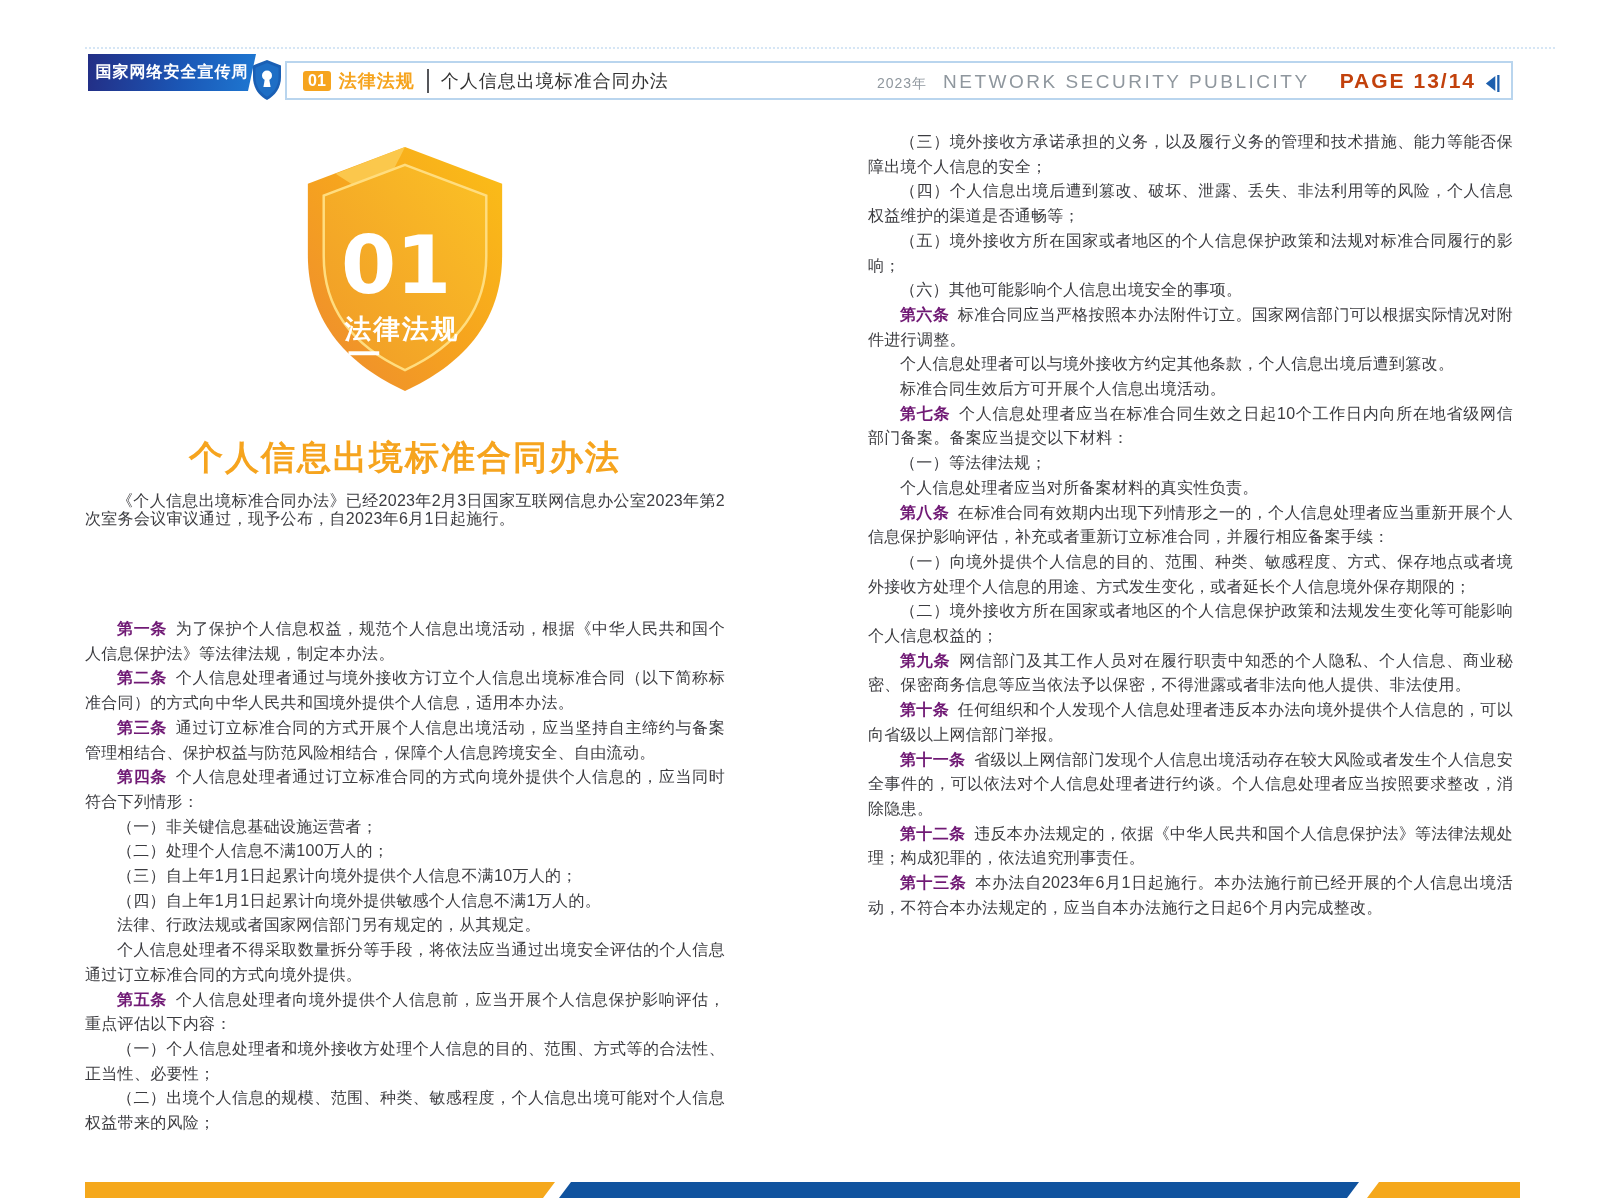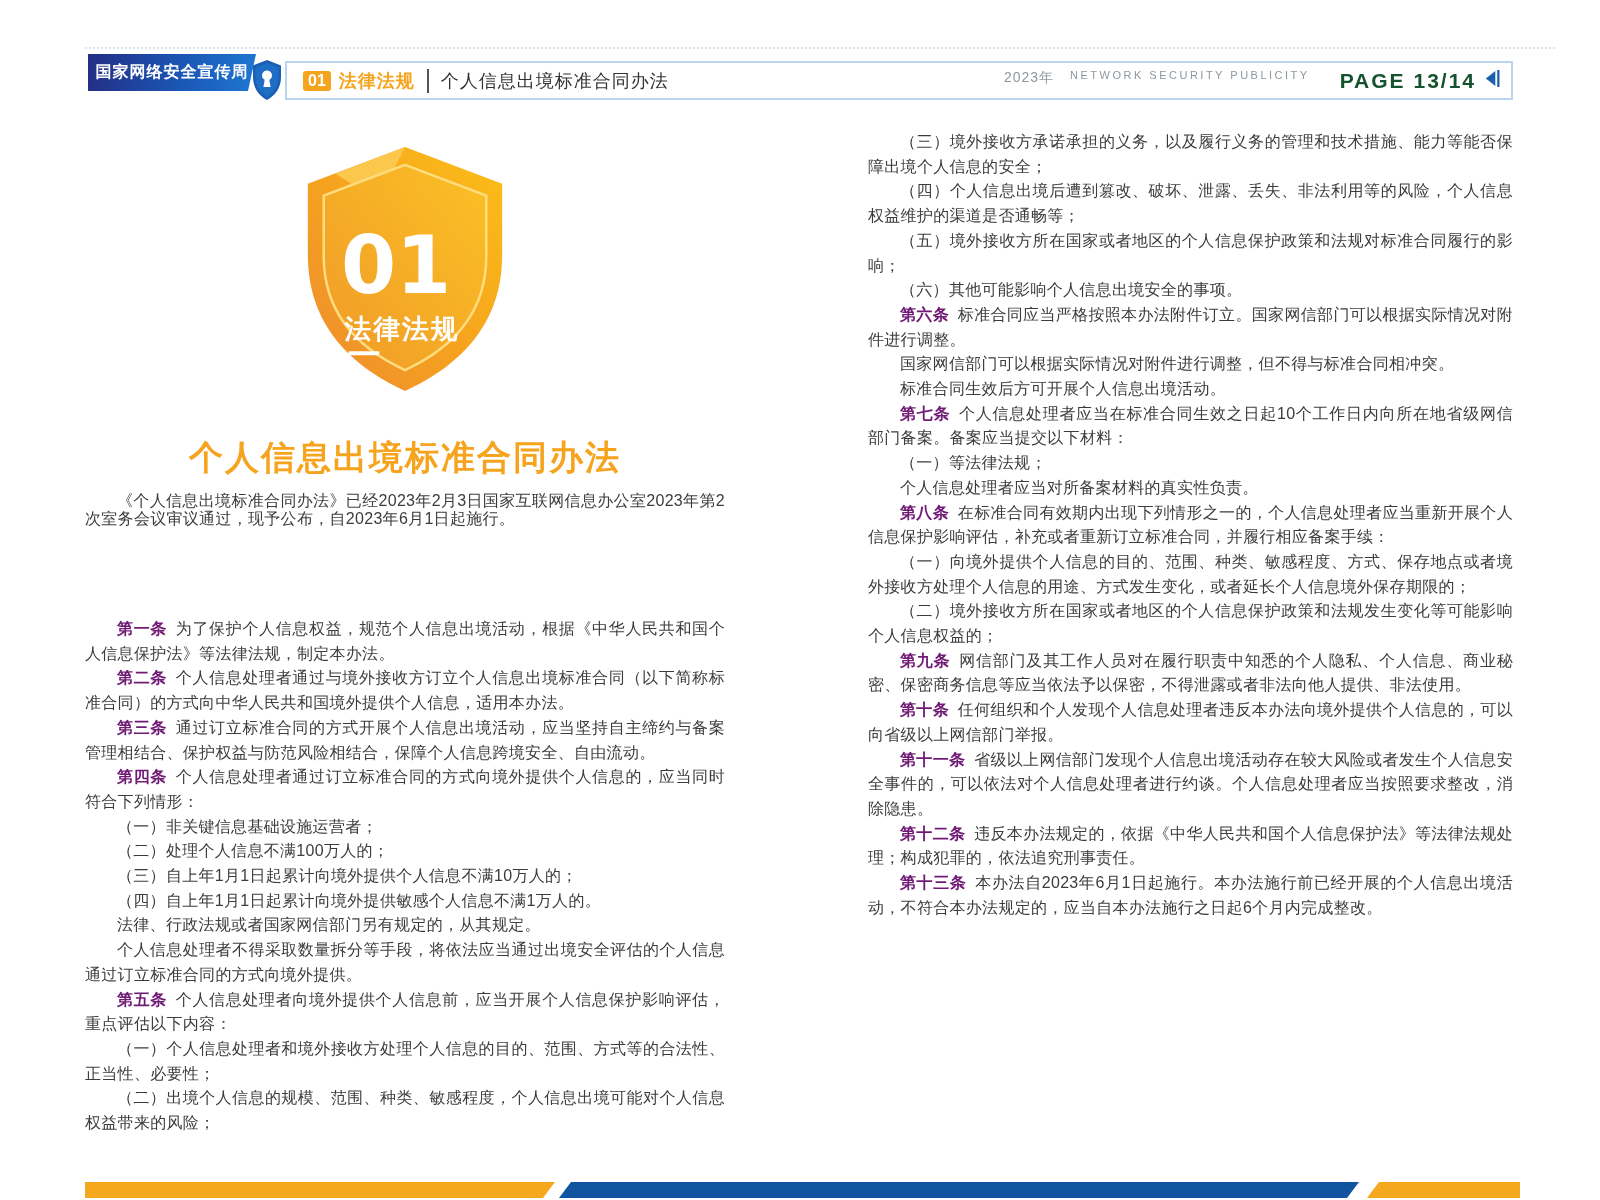--- a/index.html
+++ b/index.html
@@ -29,24 +29,24 @@
     padding:0 10px 0 16px;
   }
   .hdr-left{display:flex;align-items:center;}
   .chip{
     background:#f6a41e;color:#fff;font-weight:bold;font-size:16px;
     padding:2px 5px;border-radius:3px;line-height:1;
   }
   .hdr-section{color:#f6a41e;font-weight:bold;font-size:18px;margin-left:8px;letter-spacing:1px;}
   .hdr-divider{width:2px;height:24px;background:#55565a;margin:0 12px;}
   .hdr-title{color:#333;font-size:18px;font-weight:500;letter-spacing:1px;}
-  .hdr-right{display:flex;align-items:flex-start;}
+  .hdr-right{display:flex;align-items:flex-end;}
   .hdr-year{color:#8f979e;font-size:14px;letter-spacing:1px;}
-  .hdr-en{color:#8f979e;font-size:11px;letter-spacing:2.5px;margin-left:16px;}
-  .hdr-page{color:#14532d;font-size:21px;font-weight:bold;letter-spacing:2px;margin-left:30px;}
+  .hdr-en{color:#8f979e;font-size:19px;letter-spacing:2.5px;margin-left:16px;}
+  .hdr-page{color:#c2410c;font-size:21px;font-weight:bold;letter-spacing:2px;margin-left:30px;}
   .hdr-nav{margin-left:8px;display:flex;align-items:center;cursor:pointer;}
   .hero-wrap{position:absolute;left:85px;top:144px;width:640px;text-align:center;}
   .doc-title{
     position:absolute;left:85px;top:435px;width:640px;text-align:center;
     color:#f6a41e;font-size:34px;font-weight:bold;letter-spacing:2px;
   }
   .intro{
     position:absolute;left:85px;top:492px;width:640px;
     font-size:16px;line-height:18px;text-align:justify;text-indent:2em;
     letter-spacing:.3px;
@@ -144,21 +144,21 @@
     <p class="para"><b>第五条</b>个人信息处理者向境外提供个人信息前，应当开展个人信息保护影响评估，重点评估以下内容：</p>
     <p class="para">（一）个人信息处理者和境外接收方处理个人信息的目的、范围、方式等的合法性、正当性、必要性；</p>
     <p class="para">（二）出境个人信息的规模、范围、种类、敏感程度，个人信息出境可能对个人信息权益带来的风险；</p>
   </div>
 <div class="paras-right">
     <p class="para">（三）境外接收方承诺承担的义务，以及履行义务的管理和技术措施、能力等能否保障出境个人信息的安全；</p>
     <p class="para">（四）个人信息出境后遭到篡改、破坏、泄露、丢失、非法利用等的风险，个人信息权益维护的渠道是否通畅等；</p>
     <p class="para">（五）境外接收方所在国家或者地区的个人信息保护政策和法规对标准合同履行的影响；</p>
     <p class="para">（六）其他可能影响个人信息出境安全的事项。</p>
     <p class="para"><b>第六条</b>标准合同应当严格按照本办法附件订立。国家网信部门可以根据实际情况对附件进行调整。</p>
-    <p class="para">国家网信部门可以根据实际情况对附件进行调整，但不得与标准合同相冲突。</p>
+    <p class="para">个人信息处理者可以与境外接收方约定其他条款，个人信息出境后遭到篡改。</p>
     <p class="para">标准合同生效后方可开展个人信息出境活动。</p>
     <p class="para"><b>第七条</b>个人信息处理者应当在标准合同生效之日起10个工作日内向所在地省级网信部门备案。备案应当提交以下材料：</p>
     <p class="para">（一）等法律法规；</p>
     <p class="para">个人信息处理者应当对所备案材料的真实性负责。</p>
     <p class="para"><b>第八条</b>在标准合同有效期内出现下列情形之一的，个人信息处理者应当重新开展个人信息保护影响评估，补充或者重新订立标准合同，并履行相应备案手续：</p>
     <p class="para">（一）向境外提供个人信息的目的、范围、种类、敏感程度、方式、保存地点或者境外接收方处理个人信息的用途、方式发生变化，或者延长个人信息境外保存期限的；</p>
     <p class="para">（二）境外接收方所在国家或者地区的个人信息保护政策和法规发生变化等可能影响个人信息权益的；</p>
     <p class="para"><b>第九条</b>网信部门及其工作人员对在履行职责中知悉的个人隐私、个人信息、商业秘密、保密商务信息等应当依法予以保密，不得泄露或者非法向他人提供、非法使用。</p>
     <p class="para"><b>第十条</b>任何组织和个人发现个人信息处理者违反本办法向境外提供个人信息的，可以向省级以上网信部门举报。</p>
     <p class="para"><b>第十一条</b>省级以上网信部门发现个人信息出境活动存在较大风险或者发生个人信息安全事件的，可以依法对个人信息处理者进行约谈。个人信息处理者应当按照要求整改，消除隐患。</p>

